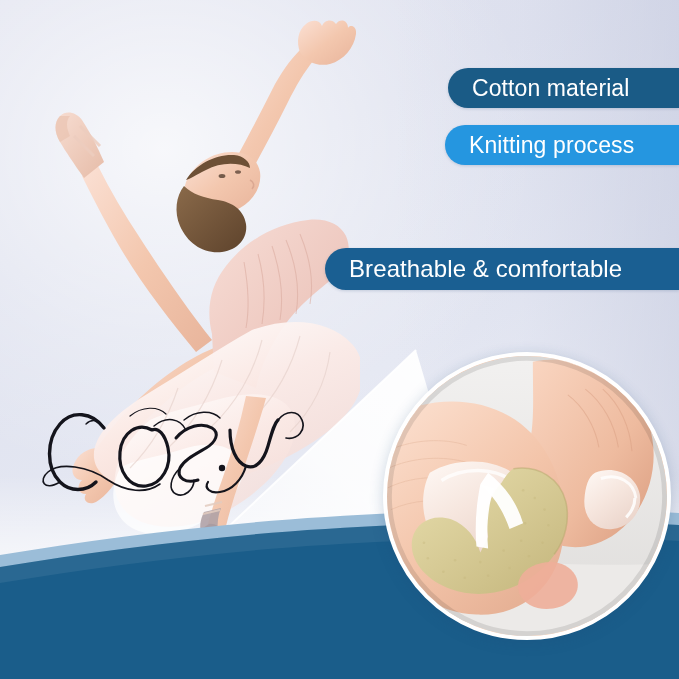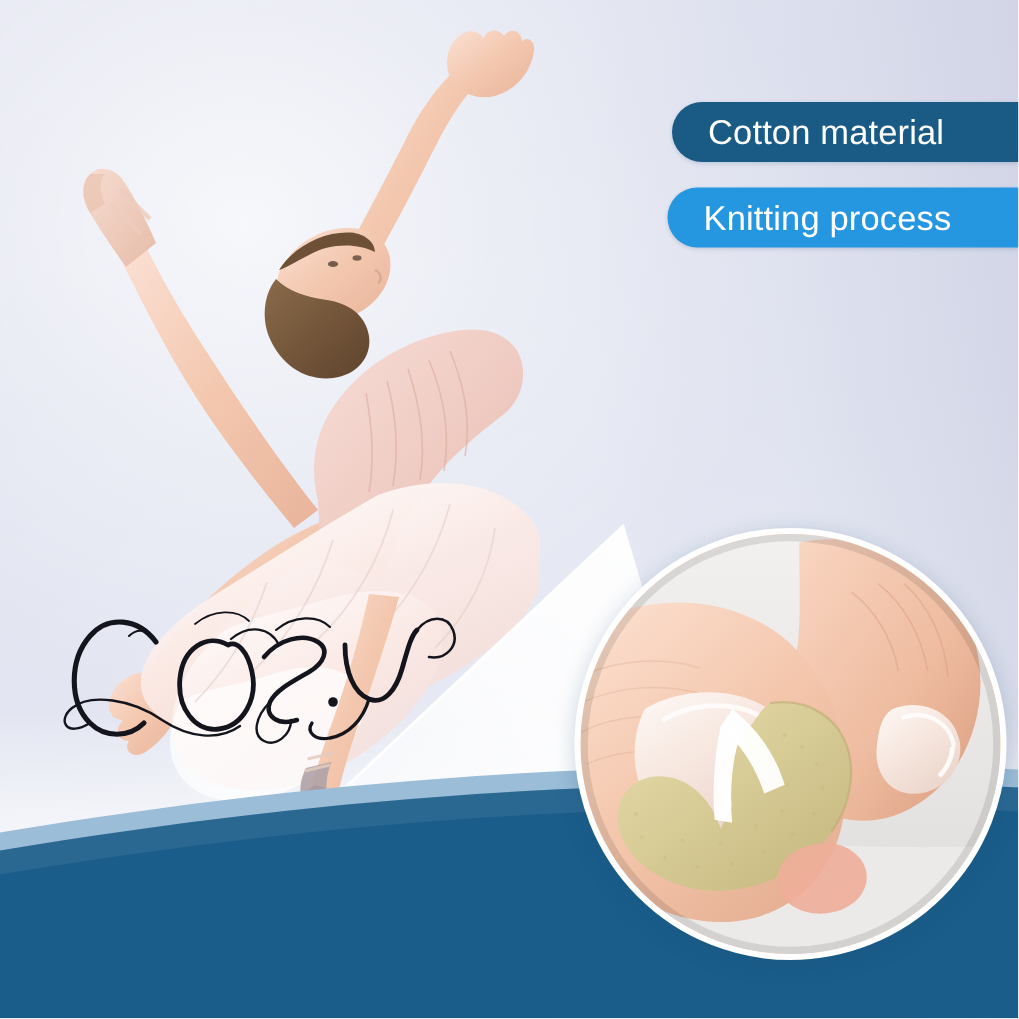--- a/index.html
+++ b/index.html
@@ -443,15 +443,18 @@
     </svg>
   </div>
 
   <div class="badges">
     <div class="badge badge-1" style="background: rgb(26, 91, 134);">
       <span>Cotton material</span>
     </div>
     <div class="badge badge-2" style="background: rgb(37, 150, 224);">
       <span>Knitting process</span>
     </div>
+    <div class="badge badge-4" style="background: rgb(26, 95, 146);">
+      <span>Breathable &amp; comfortable</span>
+    </div>
   </div>
 
 </div>
 
 </body></html>

